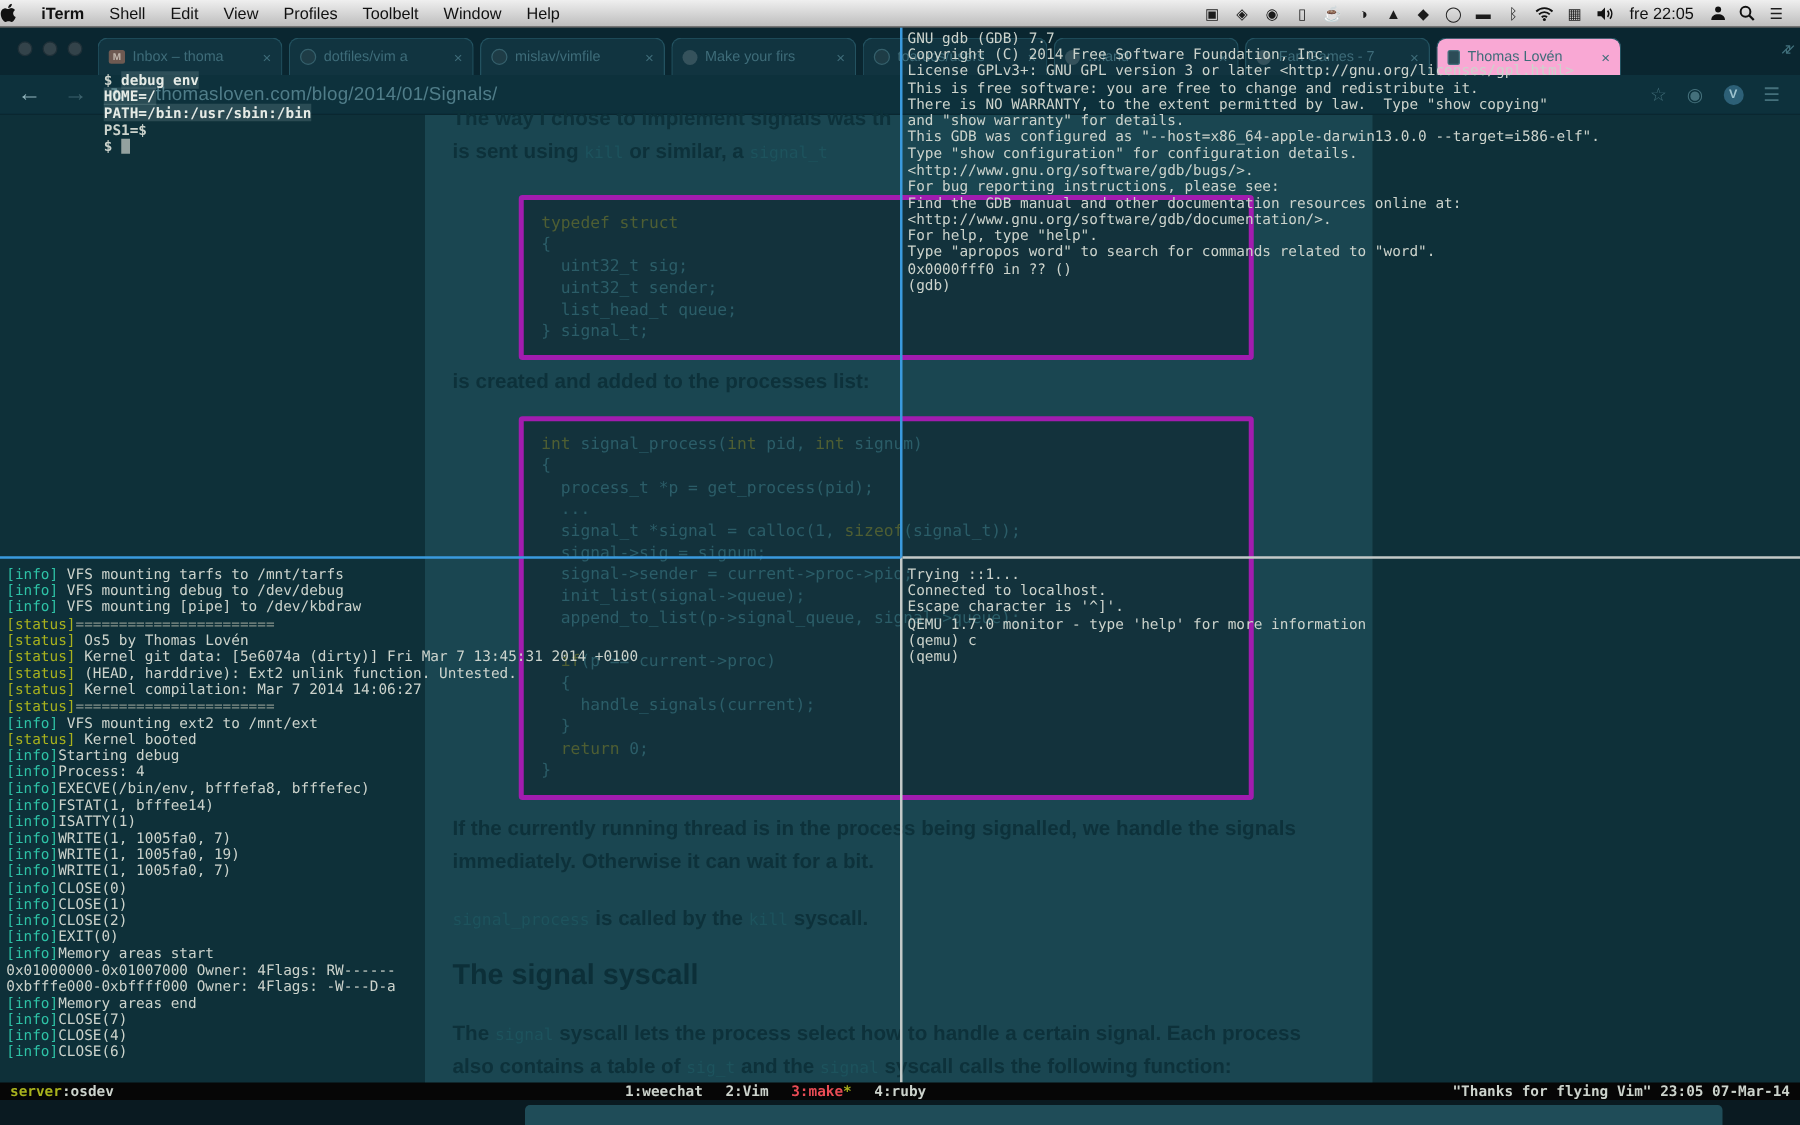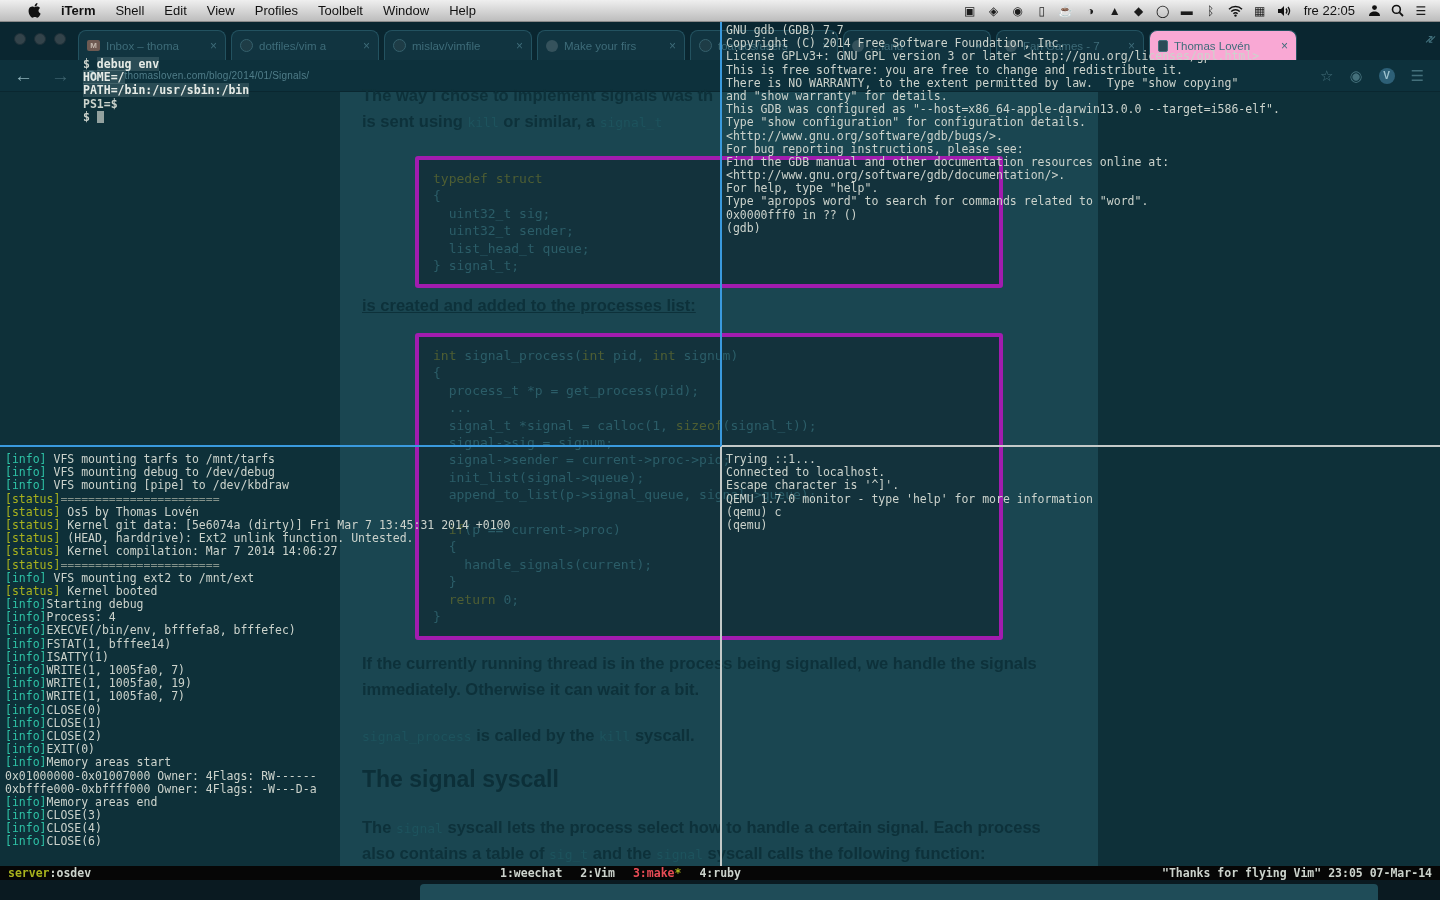--- a/index.html
+++ b/index.html
@@ -1,20 +1,20 @@
 <!DOCTYPE html>
 <html><head>
 <meta charset="utf-8">
 <style>
   html,body{margin:0;padding:0;background:#000;}
   .screen{position:relative;width:1440px;height:900px;overflow:hidden;background:#000;font-family:"Liberation Sans",sans-serif;}
 
   
   .menubar{position:absolute;left:0;top:0;width:1440px;height:22px;background:linear-gradient(#efefef,#bdbdbd);display:flex;align-items:center;font:13px "Liberation Sans",sans-serif;color:#111;z-index:20;border-bottom:1px solid #8a8a8a;box-sizing:border-box;}
-  .mleft{display:flex;align-items:center;padding-left:28px;}
+  .mleft{display:flex;align-items:center;padding-left:0;}
   .apple{display:flex;margin-right:8px;}
   .mitem{padding:0 10px;}
   .mitem.b{font-weight:bold;margin-left:2px;}
   .mright{margin-left:auto;display:flex;align-items:center;gap:10px;padding-right:12px;}
   .sicon{font-size:12px;color:#1c1c1c;min-width:14px;text-align:center;line-height:22px;}
   .clock{font-size:13px;color:#111;margin:0 3px;white-space:nowrap;}
   .msvg{display:flex;align-items:center;}
 
   
   .browser{position:absolute;left:0;top:22px;width:1440px;height:878px;background:#0e3039;overflow:hidden;z-index:1;}
@@ -29,21 +29,21 @@
   .tabicon{flex:none;}
   .ti-gmail{width:13px;height:11px;background:#6e5a52;color:#c3b8ae;font:bold 8px/11px "Liberation Sans",sans-serif;text-align:center;border-radius:2px;}
   .ti-github{width:13px;height:13px;background:#1e3c46;border-radius:50%;border:1px solid #35606c;box-sizing:border-box;}
   .ti-app{width:12px;height:12px;background:#35525c;border-radius:50%;}
   .ti-page{width:10px;height:12px;background:#2c4c57;border:1px solid #44707c;border-radius:2px;box-sizing:border-box;}
   .expand{position:absolute;right:10px;top:10px;color:#41707c;font-size:12px;letter-spacing:-7px;}
   .toolbar{position:absolute;top:38px;left:0;right:0;height:32px;background:#0d313c;display:flex;align-items:center;border-bottom:1px solid #0a2730;box-sizing:border-box;}
   .nav-back{color:#8fb2ba;font-size:19px;margin-left:14px;font-weight:bold;}
   .nav-fwd{color:#3c626d;font-size:19px;margin-left:18px;font-weight:bold;}
   .nav-reload{color:#54808b;font-size:15px;margin-left:18px;}
-  .urltext{color:#507d89;font-size:10px;margin-left:24px;letter-spacing:.2px;}
+  .urltext{color:#507d89;font-size:15px;margin-left:24px;letter-spacing:.2px;}
   .tb-right{margin-left:auto;display:flex;gap:16px;margin-right:16px;align-items:center;}
   .tb-ic{color:#44707b;font-size:15px;}
   .tb-v{width:16px;height:16px;border-radius:50%;background:#2d6077;color:#9fc3cf;font:bold 10px/16px "Liberation Sans",sans-serif;text-align:center;}
   .content-col{position:absolute;left:340px;top:70px;width:758px;bottom:0;background:#1a4651;}
   .bp{position:absolute;font:700 16.5px/26px "Liberation Sans",sans-serif;color:#0d313a;width:700px;}
   .bp .icode{font:13px "DejaVu Sans Mono",monospace;color:#1d535d;font-weight:normal;}
   .bh2{position:absolute;font:700 23px "Liberation Sans",sans-serif;color:#0c2f38;}
   .bcode{position:absolute;left:415px;width:552px;background:#13323c;border:4px solid #a21caf;border-radius:3px;padding:10px 14px;font:13px/17.4px "DejaVu Sans Mono",monospace;color:#2b5d68;white-space:pre;}
   .bcode .kw{color:#4e5e33;}
   .below-band{position:absolute;left:0;right:0;top:858px;height:20px;background:#0a1a21;}
@@ -217,21 +217,21 @@
     <div class="bp" style="left:362px;top:60px;">
       <div>The way I chose to implement signals was th</div>
       <div>is sent using <span class="icode">kill</span> or similar, a <span class="icode">signal_t</span></div>
     </div>
     <div class="bcode" style="top:134px;"><span class="kw">typedef</span> <span class="kw">struct</span>
 {
   uint32_t sig;
   uint32_t sender;
   list_head_t queue;
 } signal_t;</div>
-    <div class="bp" style="left:362px;top:270px;text-decoration:underline;">is created and added to the processes list:</div>
+    <div class="bp" style="left:362px;top:270px;">is created and added to the processes list:</div>
     <div class="bcode" style="top:311px;"><span class="kw">int</span> signal_process(<span class="kw">int</span> pid, <span class="kw">int</span> signum)
 {
   process_t *p = get_process(pid);
   ...
   signal_t *signal = calloc(1, <span class="kw">sizeof</span>(signal_t));
   signal-&gt;sig = signum;
   signal-&gt;sender = current-&gt;proc-&gt;pid;
   init_list(signal-&gt;queue);
   append_to_list(p-&gt;signal_queue, signal-&gt;queue);
 
@@ -303,21 +303,21 @@
           <div class="tline"><span class="c-info">[info]</span><span class="c-fg">WRITE(1, 1005fa0, 19)</span></div>
           <div class="tline"><span class="c-info">[info]</span><span class="c-fg">WRITE(1, 1005fa0, 7)</span></div>
           <div class="tline"><span class="c-info">[info]</span><span class="c-fg">CLOSE(0)</span></div>
           <div class="tline"><span class="c-info">[info]</span><span class="c-fg">CLOSE(1)</span></div>
           <div class="tline"><span class="c-info">[info]</span><span class="c-fg">CLOSE(2)</span></div>
           <div class="tline"><span class="c-info">[info]</span><span class="c-fg">EXIT(0)</span></div>
           <div class="tline"><span class="c-info">[info]</span><span class="c-fg">Memory areas start</span></div>
           <div class="tline"><span class="c-fg">0x01000000-0x01007000 Owner: 4Flags: RW------</span></div>
           <div class="tline"><span class="c-fg">0xbfffe000-0xbffff000 Owner: 4Flags: -W---D-a</span></div>
           <div class="tline"><span class="c-info">[info]</span><span class="c-fg">Memory areas end</span></div>
-          <div class="tline"><span class="c-info">[info]</span><span class="c-fg">CLOSE(3)</span></div>
+          <div class="tline"><span class="c-info">[info]</span><span class="c-fg">CLOSE(7)</span></div>
           <div class="tline"><span class="c-info">[info]</span><span class="c-fg">CLOSE(4)</span></div>
           <div class="tline"><span class="c-info">[info]</span><span class="c-fg">CLOSE(6)</span></div>
         </div>
     </div>
     <div class="pane pane-qemu">
       <div>
           <div class="tline"><span class="c-fg">Trying ::1...</span></div>
           <div class="tline"><span class="c-fg">Connected to localhost.</span></div>
           <div class="tline"><span class="c-fg">Escape character is '^]'.</span></div>
           <div class="tline"><span class="c-fg">QEMU 1.7.0 monitor - type 'help' for more information</span></div>

